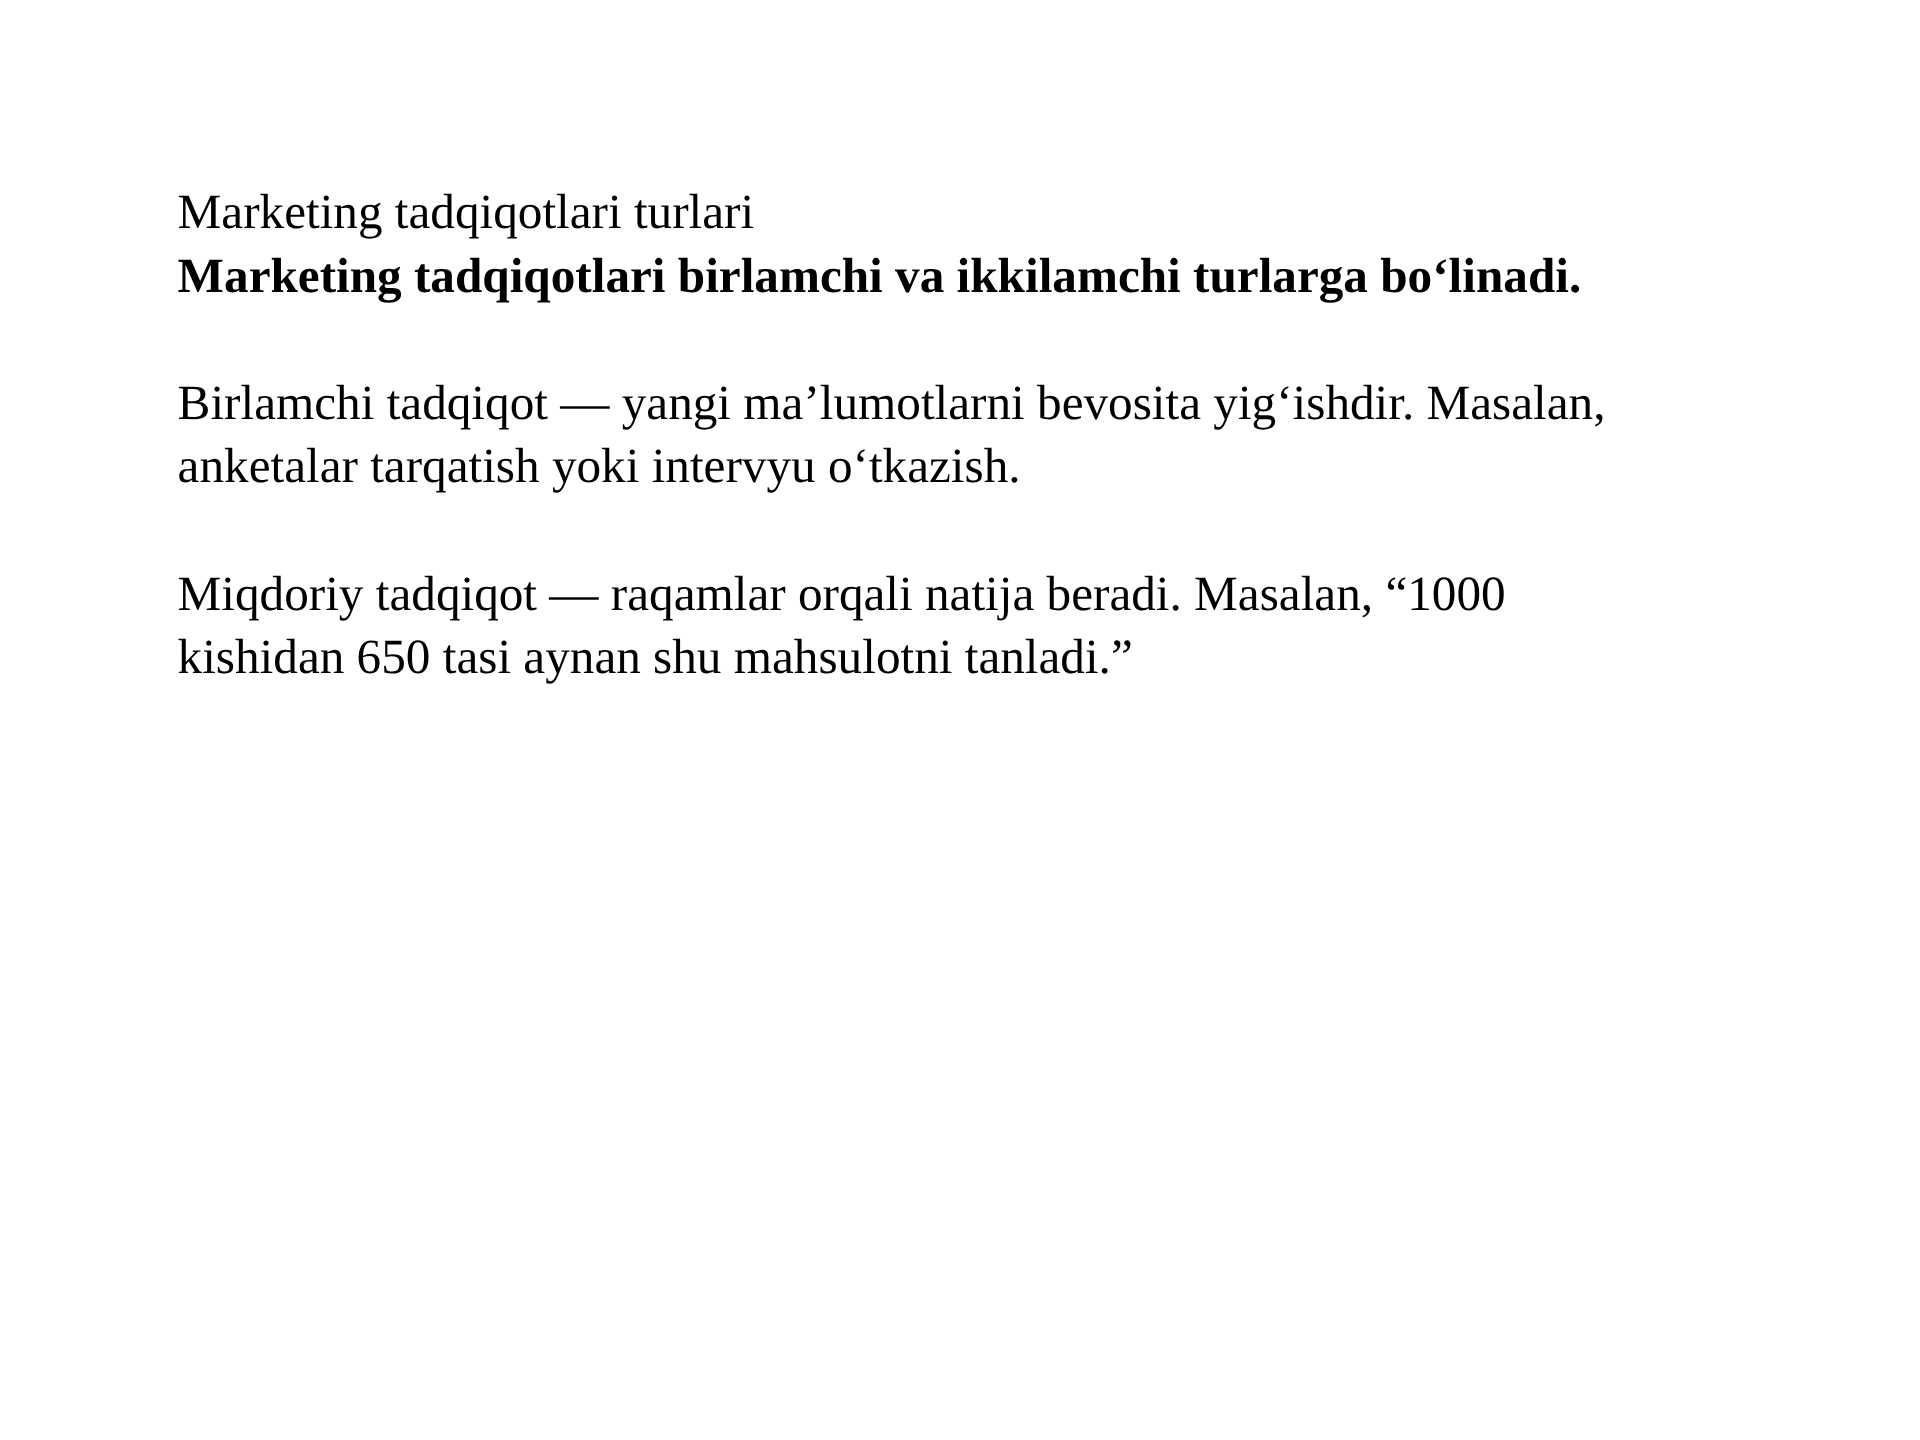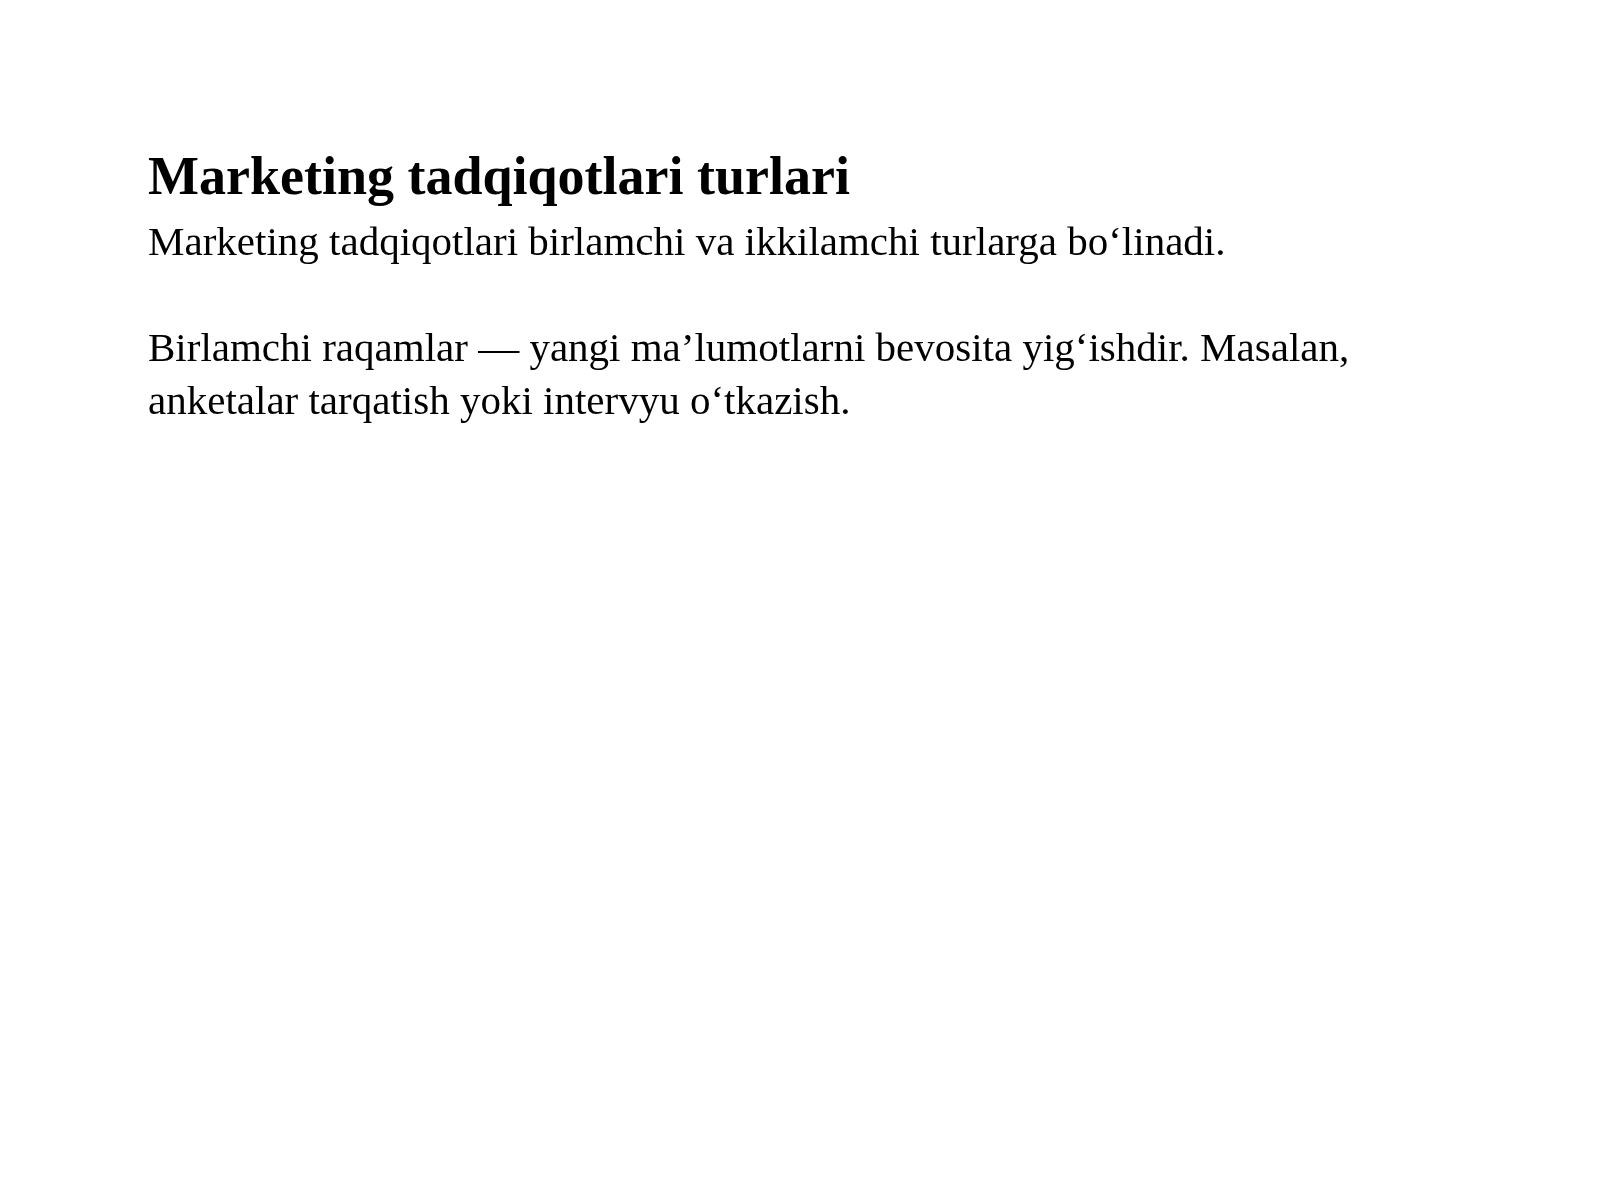--- a/index.html
+++ b/index.html
@@ -17,40 +17,43 @@
   }
   .doc {
     position: absolute;
     left: 148px;
     top: 150px;
     width: 1330px;
     font-size: 41px;
     line-height: 53px;
   }
   .doc-title {
-    font-weight: bold;
-    font-size: 54px;
+    font-weight: normal;
+    font-size: 41px;
     line-height: 53px;
     margin: 0;
   }
   .para {
     margin: 53px 0 0 0;
     white-space: pre-line;
   }
   .para.intro {
-    margin-top: 12px;
+    margin-top: 0;
+    font-weight: bold;
   }
 </style>
 </head>
 <body style="background: rgb(255, 255, 255); color: rgb(0, 0, 0);">
 
 <div class="doc">
   <h1 class="doc-title">Marketing tadqiqotlari turlari</h1>
 
   <p class="para intro">Marketing tadqiqotlari birlamchi va ikkilamchi turlarga bo‘linadi.</p>
 
-  <p class="para">Birlamchi raqamlar — yangi ma’lumotlarni bevosita yig‘ishdir. Masalan,
+  <p class="para">Birlamchi tadqiqot — yangi ma’lumotlarni bevosita yig‘ishdir. Masalan,
 anketalar tarqatish yoki intervyu o‘tkazish.</p>
 
 
 
 
+  <p class="para">Miqdoriy tadqiqot — raqamlar orqali natija beradi. Masalan, “1000
+kishidan 650 tasi aynan shu mahsulotni tanladi.”</p>
 </div>
 
 </body></html>

